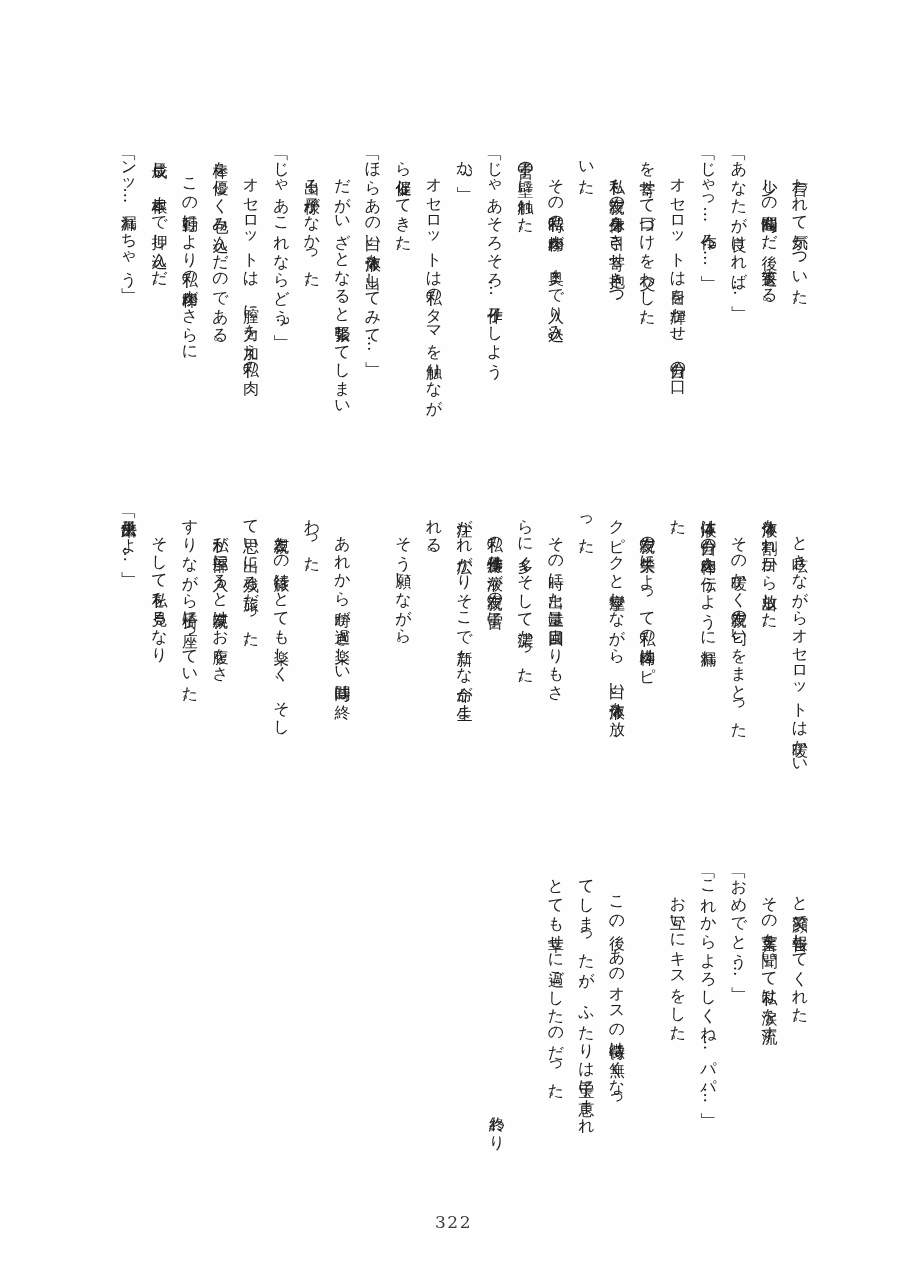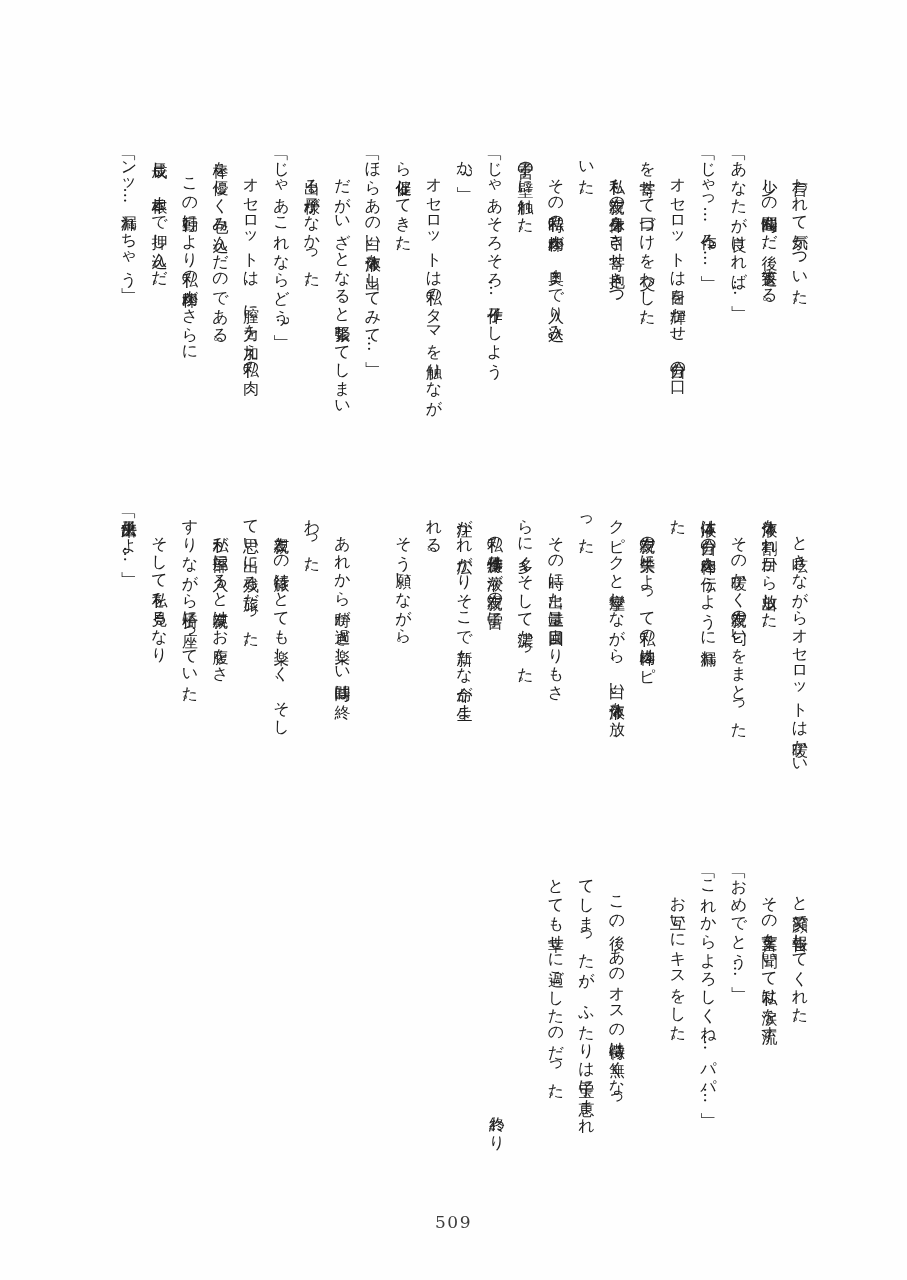--- a/index.html
+++ b/index.html
@@ -119,14 +119,14 @@
       <p class="line">「これからよろしくね…パパ…」</p>
       <p class="line indent">お互いにキスをした。</p>
       <p class="line">　</p>
       <p class="line indent">この後、あのオスの特徴は無くなっ</p>
       <p class="line">てしまったが、ふたりは子宝に恵まれ</p>
       <p class="line">とても幸せに過ごしたのだった。</p>
     </section>
 
   <div class="end-marker">終わり</div>
 
-  <div class="page-number">509</div>
+  <div class="page-number">322</div>
 </div>
 
 </body></html>

